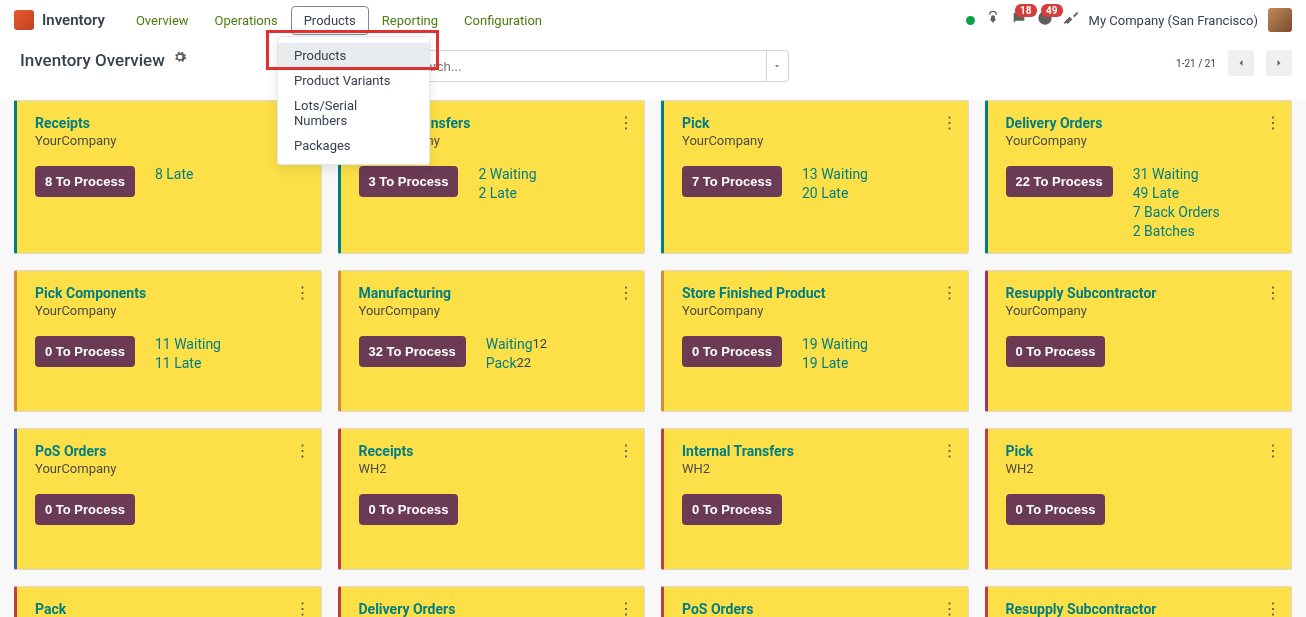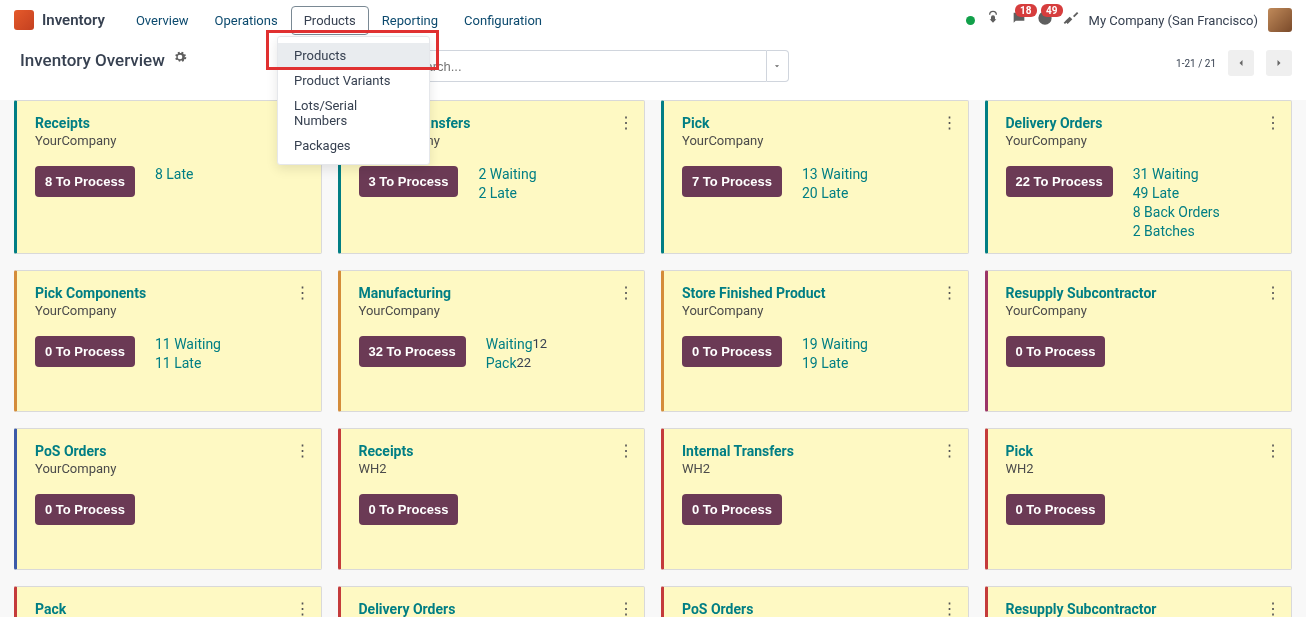--- a/index.html
+++ b/index.html
@@ -3,21 +3,21 @@
 <meta charset="utf-8">
 <style>
   * { box-sizing: border-box; margin: 0; padding: 0; }
   body { font-family: -apple-system, BlinkMacSystemFont, "Segoe UI", Roboto, "Helvetica Neue", Arial, sans-serif; font-size: 13px; color: #374151; background: #ffffff; width: 1306px; height: 617px; overflow: hidden; position: relative; }
   
   
   .top-nav { display: flex; align-items: center; padding: 0 14px; height: 40px; position: relative; }
   .app-icon { width: 20px; height: 20px; background: linear-gradient(135deg, #e55a2b, #c44020); border-radius: 3px; margin-right: 8px; }
   .app-name { font-weight: 600; font-size: 15px; color: #374151; margin-right: 18px; }
   .nav-items { display: flex; gap: 0; }
-  .nav-item { padding: 6px 12px; font-size: 13px; color: #0c4a6e; cursor: pointer; border-radius: 4px; border: 1px solid transparent; }
+  .nav-item { padding: 6px 12px; font-size: 13px; color: #4d7c0f; cursor: pointer; border-radius: 4px; border: 1px solid transparent; }
   .nav-item.active { border: 1px solid #7a8994; color: #374151; }
   .top-right { margin-left: auto; display: flex; align-items: center; gap: 10px; }
   .status-dot { width: 9px; height: 9px; background: #11a04a; border-radius: 50%; }
   .icon-btn { color: #5f5f5f; cursor: pointer; font-size: 16px; position: relative; }
   .badge { position: absolute; top: -6px; right: -10px; background: #d63d3d; color: #fff; font-size: 10px; font-weight: 700; padding: 1px 5px; border-radius: 6px; }
   .company { font-size: 13px; color: #374151; }
   .avatar { width: 24px; height: 24px; background: linear-gradient(135deg,#c08a5a,#7a4a2a); border-radius: 3px; }
   
   
   .subheader { display: flex; align-items: flex-start; padding: 10px 14px 18px 20px; }
@@ -33,21 +33,21 @@
   
   
   .dropdown-menu { position: absolute; top: 36px; left: 277px; width: 153px; background: #fff; border: 1px solid #e5e7eb; box-shadow: 0 4px 12px rgba(0,0,0,0.1); border-radius: 3px; z-index: 100; padding: 6px 0; }
   .dropdown-item { padding: 5px 16px; font-size: 13px; color: #374151; cursor: pointer; }
   .dropdown-item.hover { background: #e9ecef; }
   .highlight-box { position: absolute; top: 30px; left: 266px; width: 173px; height: 40px; border: 3px solid #e03030; z-index: 101; pointer-events: none; }
   
   
   .content { padding: 0 14px; height: 530px; overflow-y: auto; background: #f8f8f8; border-top: 0px solid #eee; }
   .cards-grid { display: grid; grid-template-columns: repeat(4, 1fr); gap: 16px; padding-bottom: 20px; }
-  .card { border: 1px solid #d9d9d9; border-radius: 2px; background: #fef9c3; position: relative; min-height: 142px; padding: 14px 14px 14px 18px; border-left-width: 1px; }
+  .card { border: 1px solid #d9d9d9; border-radius: 2px; background: #fde047; position: relative; min-height: 142px; padding: 14px 14px 14px 18px; border-left-width: 1px; }
   .card.accent-teal { border-left: 3px solid #017e84; }
   .card.accent-orange { border-left: 3px solid #d48c3a; }
   .card.accent-blue { border-left: 3px solid #3c5aa8; }
   .card.accent-red { border-left: 3px solid #c43b3b; }
   .card.accent-magenta { border-left: 3px solid #9b3568; }
   .card-title { color: #017e84; font-weight: 700; font-size: 14px; margin-bottom: 2px; }
   .card-sub { color: #4b4b4b; font-size: 13px; }
   .card-menu { position: absolute; top: 12px; right: 10px; cursor: pointer; color: #555; font-size: 16px; }
   .card-body { display: flex; align-items: flex-start; margin-top: 18px; gap: 20px; }
   .process-btn { background: #6b3a55; color: #fff; border: none; padding: 8px 10px; font-size: 13px; font-weight: 600; border-radius: 4px; cursor: pointer; }
@@ -186,21 +186,21 @@
       </div>
       <div class="card accent-teal">
         <div class="card-title">Delivery Orders</div>
         <div class="card-sub">YourCompany</div>
         <div class="card-menu">⋮</div>
         <div class="card-body">
           <button class="process-btn">22 To Process</button>
           <div class="stats">
             <span class="stat-link">31 Waiting</span>
             <span class="stat-link">49 Late</span>
-            <span class="stat-link">8 Back Orders</span>
+            <span class="stat-link">7 Back Orders</span>
             <span class="stat-link">2 Batches</span>
           </div>
         </div>
       </div>
       <div class="card accent-orange">
         <div class="card-title">Pick Components</div>
         <div class="card-sub">YourCompany</div>
         <div class="card-menu">⋮</div>
         <div class="card-body">
           <button class="process-btn">0 To Process</button>

